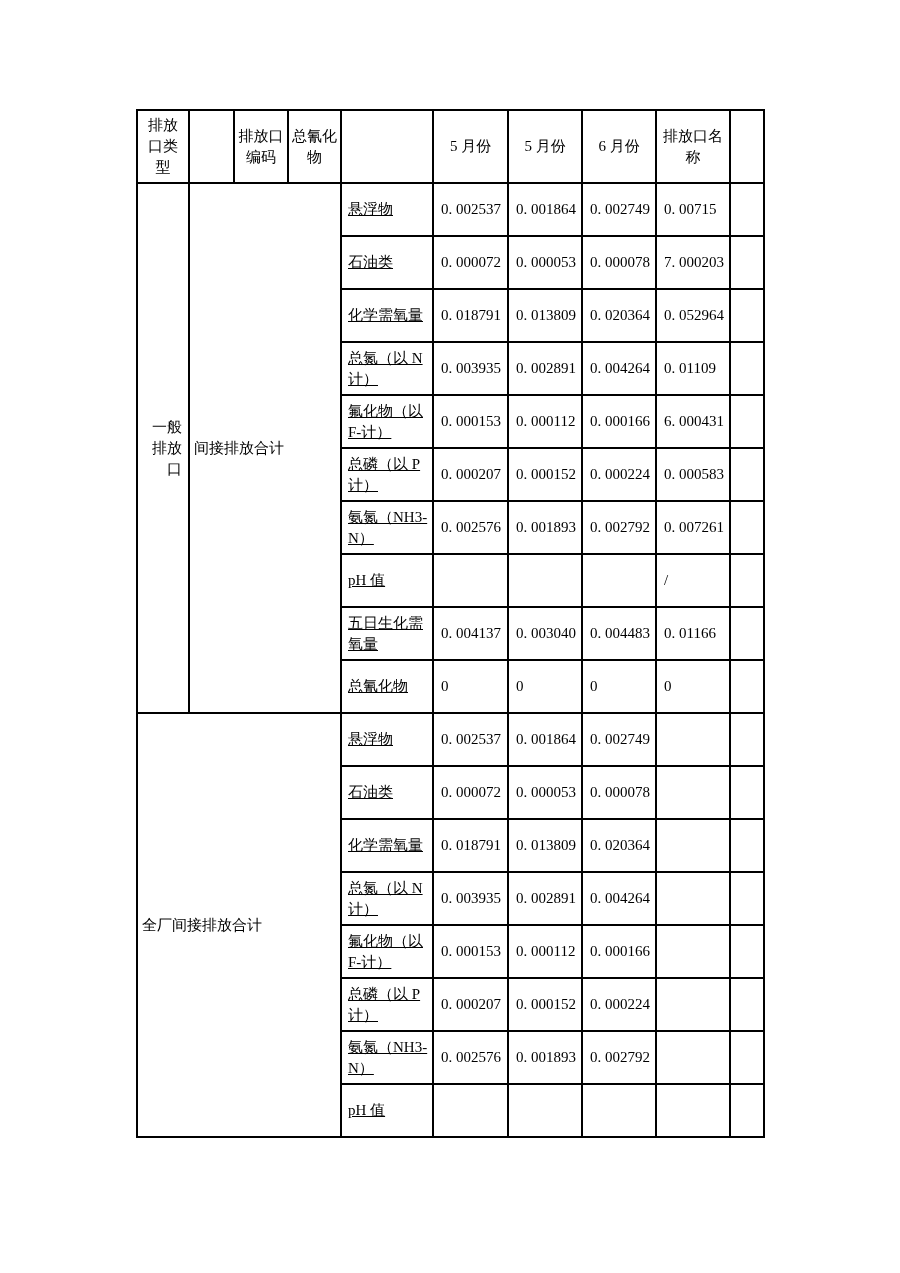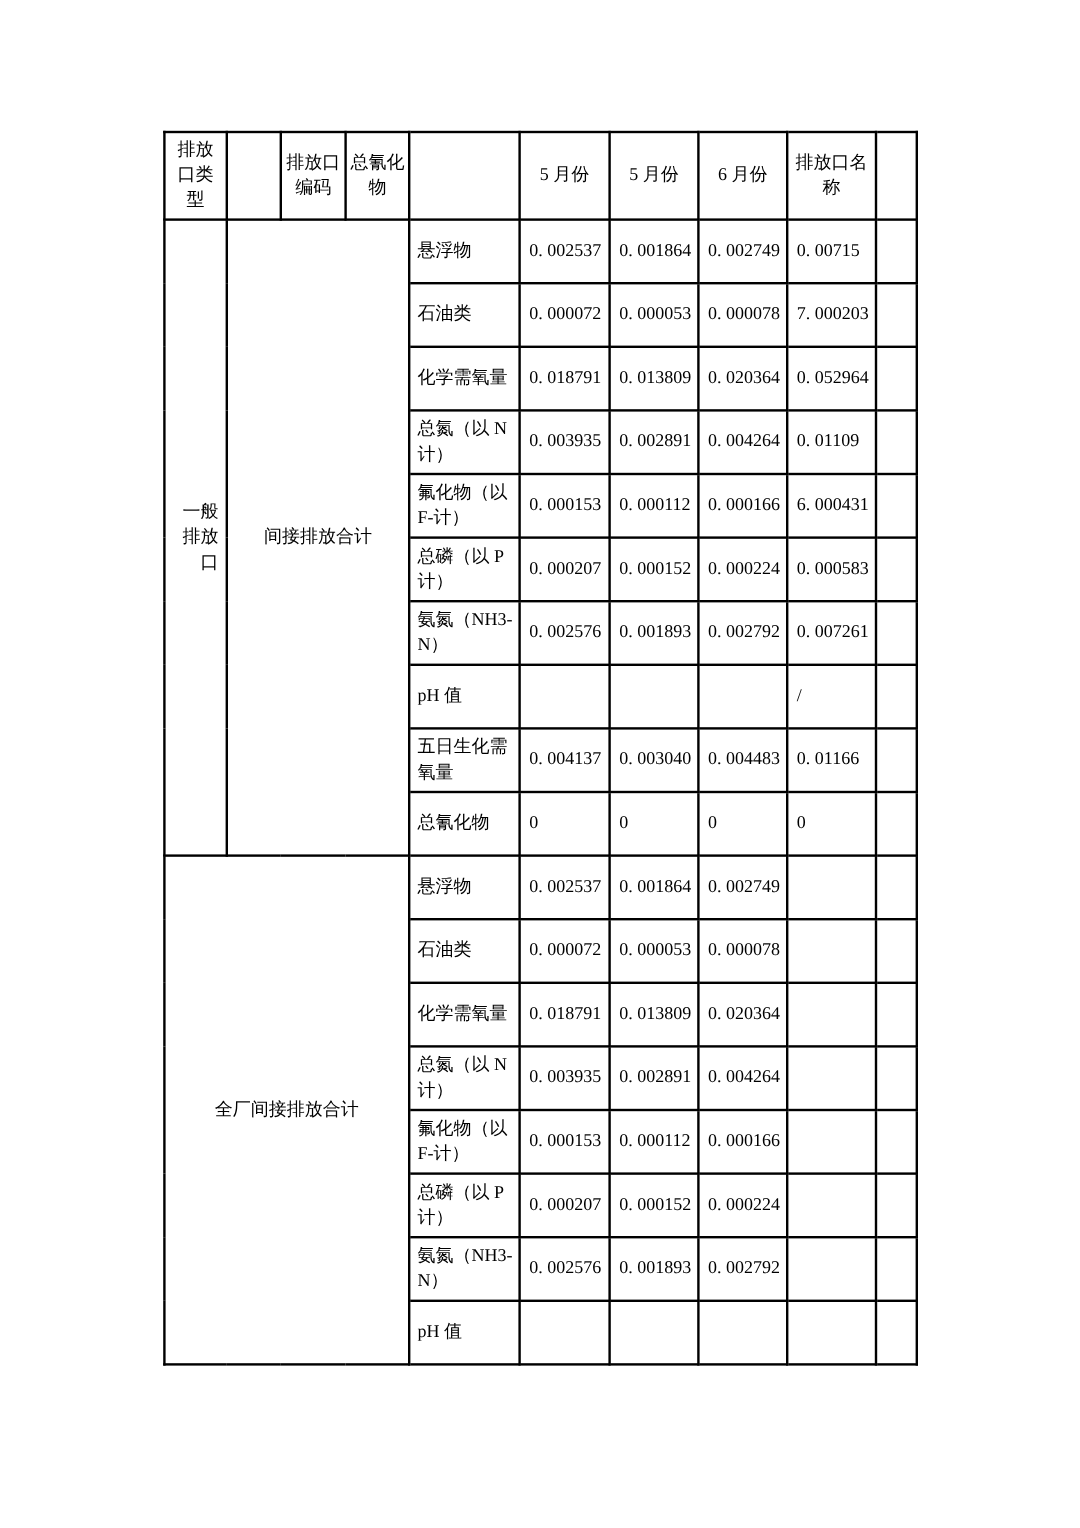--- a/index.html
+++ b/index.html
@@ -43,26 +43,26 @@
   tr.dr { height: 53px; }
   th.h {
     text-align: center;
     padding: 2px 3px;
   }
   td.c-type {
     text-align: right;
     padding: 2px 6px;
   }
   td.c-group {
-    text-align: center;
     padding: 2px 4px;
   }
   td.c-poll {
     text-align: left;
     padding: 2px 2px 2px 6px;
+    text-decoration: underline;
   }
   td.c-val {
     text-align: left;
     padding: 2px 2px 2px 7px;
   }
   td.c-tail {
     padding: 0;
   }
 </style>
 </head>

